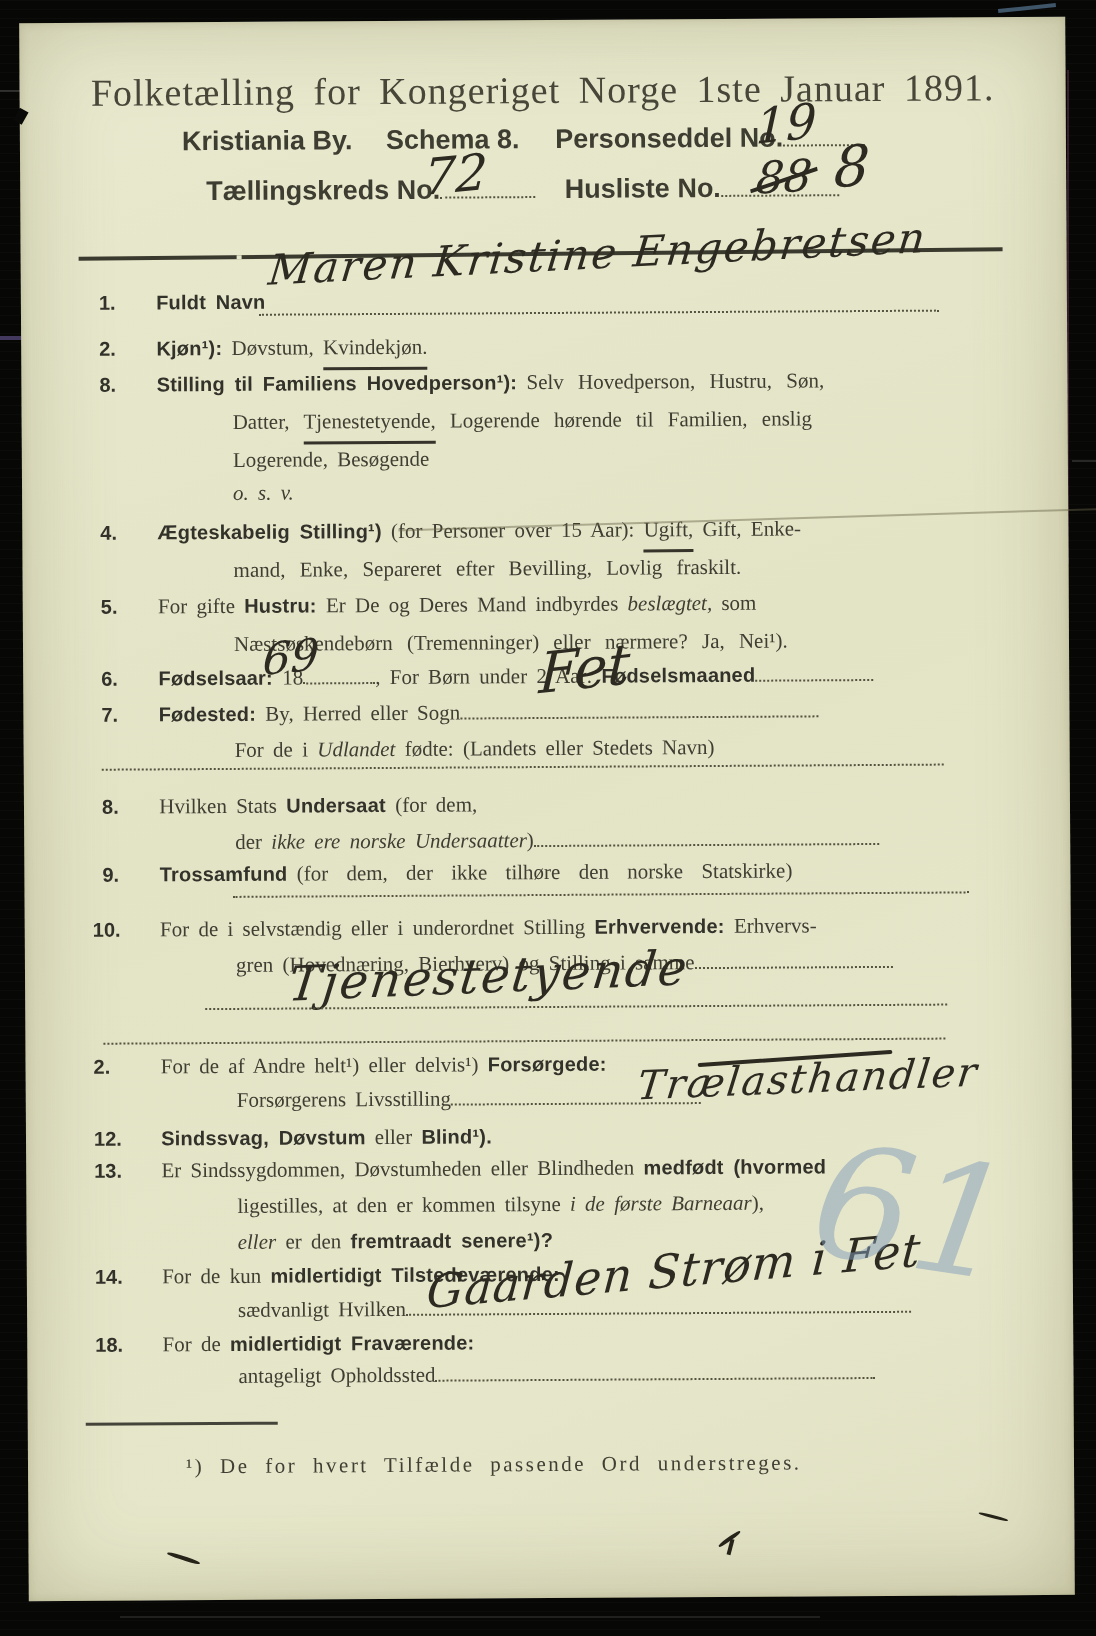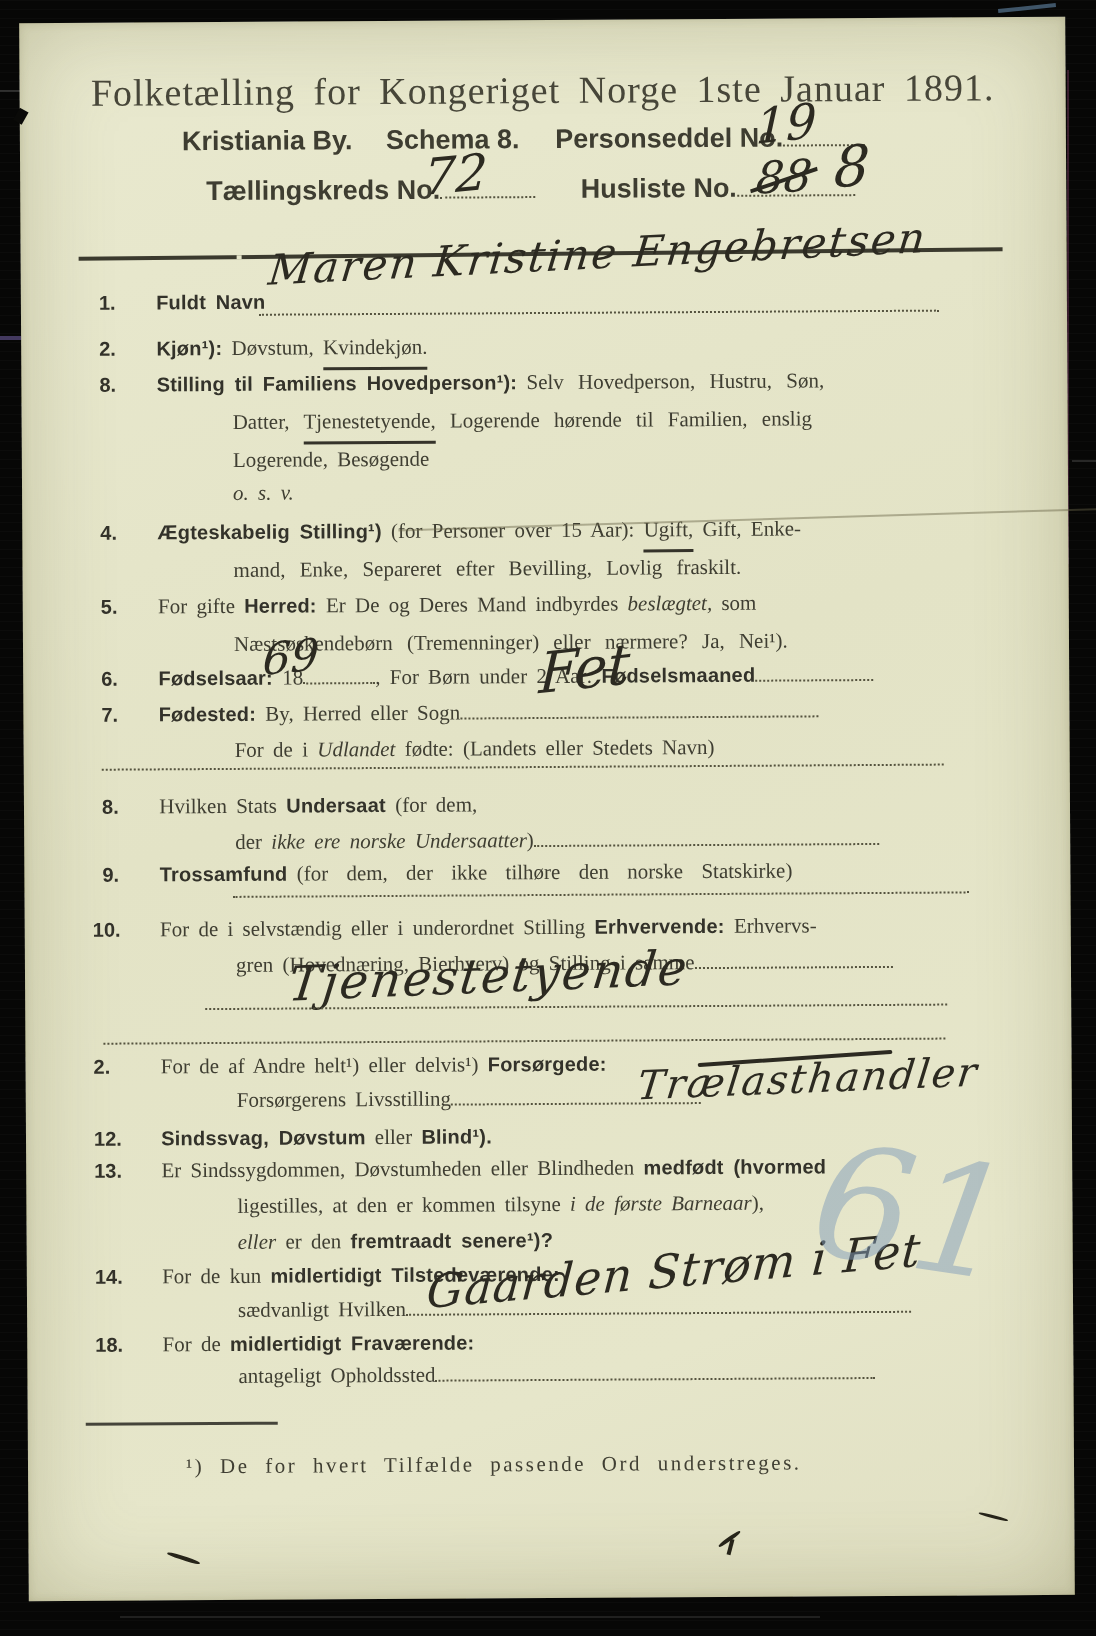--- a/index.html
+++ b/index.html
@@ -82,21 +82,21 @@
 
   <div class="subline" style="left:162px;top:104px;">
     <span>Kristiania By.</span>
     <span style="margin-left:26px;">Schema 8.</span>
     <span style="margin-left:28px;">Personseddel No.</span><span class="leader" style="width:82px;"></span>
   </div>
   <div class="hw" style="left:736px;top:84px;font-size:48px;transform:rotate(-6deg) skewX(-8deg);">19</div>
 
   <div class="subline" style="left:186px;top:154px;">
     <span>Tællingskreds No.</span><span class="leader" style="width:95px;"></span>
-    <span style="margin-left:38px;">Husliste No.</span><span class="leader" style="width:118px;"></span>
+    <span style="margin-left:22px;">Husliste No.</span><span class="leader" style="width:118px;"></span>
   </div>
   <div class="hw" style="left:404px;top:132px;font-size:50px;transform:rotate(-5deg) skewX(-8deg);">72</div>
   <div class="hw" style="left:736px;top:138px;font-size:44px;transform:rotate(-3deg) skewX(-8deg);">
     <span>88</span>
     <div class="strike-line"></div>
   </div>
   <div class="hw" style="left:814px;top:122px;font-size:56px;transform:rotate(-5deg) skewX(-8deg);">8</div>
 
   <div class="rule" style="left:58px;top:232px;width:924px;height:3.5px;transform:rotate(-0.25deg);">
     <div style="position:absolute;left:158px;top:0;width:5px;height:100%;background:#e5e5c9;"></div>
@@ -141,21 +141,21 @@
     <span>Gift, Enke-</span>
   </div>
   <div class="line cont ws8" style="top:536px;">
     <span>mand, Enke, Separeret efter Bevilling, Lovlig fraskilt.</span>
   </div>
   <div class="scratch" style="left:376px;top:500px;width:700px;transform:rotate(-1.4deg);"></div>
 
   <div class="line n1" style="top:572px;">
     <span class="num">5.</span>
     <span>For gifte</span>
-    <span class="b">Herred:</span>
+    <span class="b">Hustru:</span>
     <span>Er De og Deres Mand indbyrdes</span>
     <span class="it">beslægtet,</span>
     <span>som</span>
   </div>
   <div class="line cont ws8" style="top:610px;">
     <span>Næstsøskendebørn (Tremenninger) eller nærmere?  Ja, Nei¹).</span>
   </div>
 
   <div class="line n1" style="top:644px;">
     <span class="num">6.</span>

